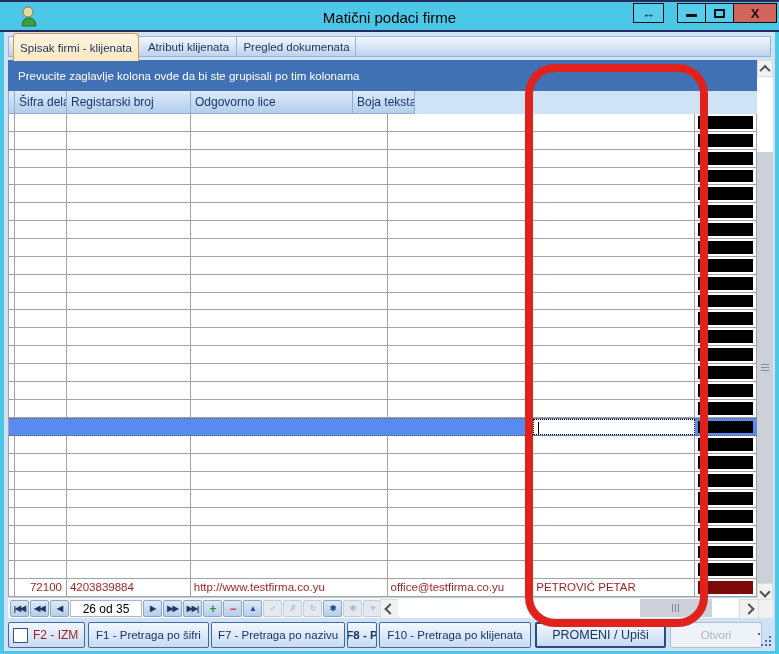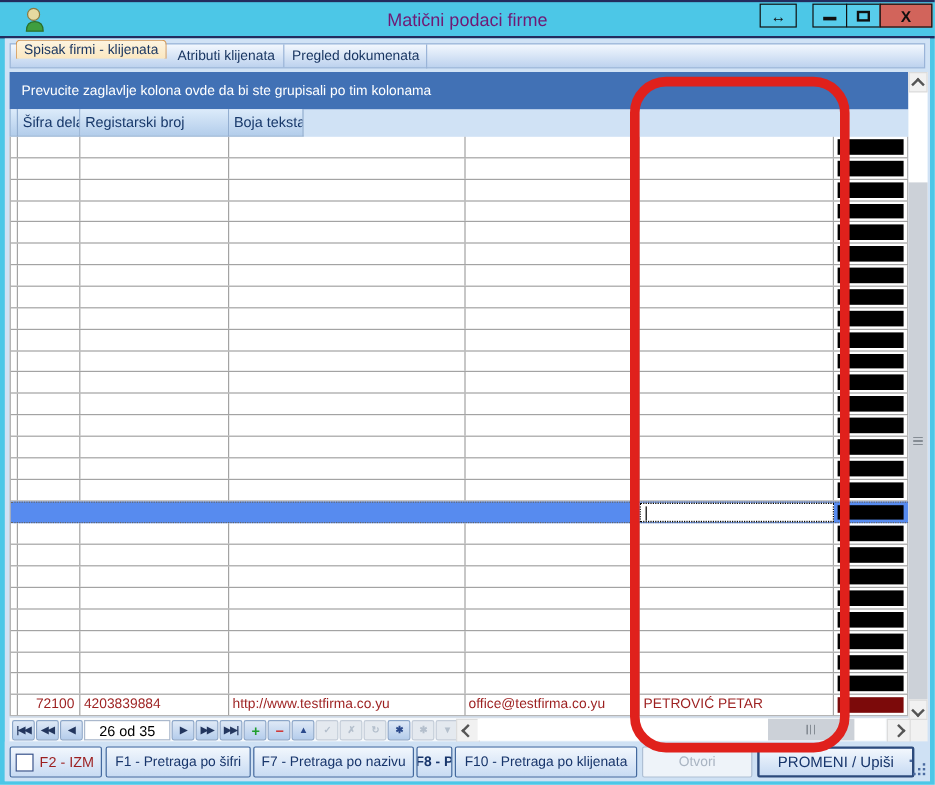--- a/index.html
+++ b/index.html
@@ -3,38 +3,38 @@
 <meta charset="utf-8">
 <style>
   html,body{margin:0;padding:0;}
   body{width:779px;height:654px;position:relative;background:#4cc7e7;
        font-family:"Liberation Sans",sans-serif;overflow:hidden;}
   .abs{position:absolute;box-sizing:border-box;}
   
   .frame-top{left:0;top:0;width:779px;height:2px;background:#232c5e;}
   .titlebar{left:0;top:2px;width:779px;height:28px;background:#4cc7e7;}
   .app-icon{left:20px;top:4px;width:18px;height:21px;}
-  .win-title{left:0;top:7px;width:779px;text-align:center;font-size:15px;color:#701a75;}
+  .win-title{left:0;top:7px;width:779px;text-align:center;font-size:15px;color:#000000;}
   .wbtn{top:3px;height:20px;border:1px solid #101010;display:flex;align-items:center;
         justify-content:center;background:#58cdeb;cursor:pointer;}
   .wb-span{left:633px;width:31px;font-size:13px;font-weight:bold;color:#101010;}
   .wb-min{left:677px;width:29px;}
   .wb-max{left:705px;width:29px;}
   .wb-close{left:733px;width:44px;background:#d2645b;font-size:13px;font-weight:bold;color:#101010;}
   .g-min{width:11px;height:3px;background:#101010;margin-top:4px;}
   .g-max{width:11px;height:9px;border:2px solid #101010;box-sizing:border-box;}
   .navy-sep{left:0;top:30px;width:779px;height:2px;background:#232c5e;}
   
   .client{left:4px;top:32px;width:771px;height:619px;background:#d0e2f5;}
   
   .tab-strip{left:8px;top:36px;width:763px;height:21px;border:1px solid #9ab4d8;
              background:linear-gradient(#f3f8fe,#bdd2ee);}
   .tab{display:flex;align-items:center;justify-content:center;color:#16335f;
        font-size:11.5px;white-space:nowrap;cursor:pointer;}
-  .tab-active{left:13px;top:33px;width:126px;height:16px;z-index:3;
+  .tab-active{left:13px;top:33px;width:126px;height:28px;z-index:3;
               background:linear-gradient(#fdf4e0,#fbe7c0);border:1px solid #d89850;
               border-bottom:none;border-radius:4px 4px 0 0;}
   .tab-i2{left:141px;top:37px;width:96px;height:19px;border-right:1px solid #9ab4d8;z-index:3;}
   .tab-i3{left:238px;top:37px;width:118px;height:20px;border-right:1px solid #9ab4d8;z-index:3;}
   
   .group-band{left:8px;top:60px;width:749px;height:31px;background:#4171b5;color:#fff;
               font-size:11.5px;display:flex;align-items:center;padding-left:10px;}
   .header-row{left:8px;top:91px;width:749px;height:23px;display:flex;border-left:1px solid #93aed0;}
   .hcell{height:23px;box-sizing:border-box;border-right:1px solid #93aed0;border-bottom:1px solid #93aed0;
          background:linear-gradient(#dcebfa,#b3cdeb);color:#17386a;font-size:12px;
@@ -141,20 +141,21 @@
 <div class="abs tab tab-i2">Atributi klijenata</div>
 <div class="abs tab tab-i3">Pregled dokumenata</div>
 
 <div class="abs group-band">
   <span>Prevucite zaglavlje kolona ovde da bi ste grupisali po tim kolonama</span>
 </div>
 <div class="abs header-row">
     <div class="hcell" style="width: 6px;"></div>
     <div class="hcell" style="width: 52px;">Šifra dela</div>
     <div class="hcell" style="width: 124px;">Registarski broj</div>
+    <div class="hcell" style="width: 162px;">Odgovorno lice</div>
     <div class="hcell" style="width: 62px;">Boja teksta</div>
   </div>
 <div class="abs grid-rows">
     <div class="grow">
       <div class="gcell" style="width: 6px;"></div>
       <div class="gcell" style="width: 52px;"></div>
       <div class="gcell" style="width: 124px;"></div>
       <div class="gcell" style="width: 197px;"></div>
       <div class="gcell" style="width: 146px;"></div>
       <div class="gcell" style="width: 162px;"></div>
@@ -498,20 +499,20 @@
 
 <div class="abs footer">
   <div class="f2panel">
     <div class="checkbox"></div>
     <div class="f2label">F2 - IZM</div>
   </div>
   <div class="fbtn w-f1">F1 - Pretraga po šifri</div>
     <div class="fbtn w-f7">F7 - Pretraga po nazivu</div>
     <div class="fbtn w-f8">F8 - P</div>
     <div class="fbtn w-f10">F10 - Pretraga po klijenata</div>
+    <div class="fbtn w-promeni default">PROMENI / Upiši</div>
     <div class="fbtn w-otvori disabled">Otvori</div>
-    <div class="fbtn w-promeni default">PROMENI / Upiši</div>
   <div class="rgrip">
       <i></i>
     </div>
 </div>
 
 <div class="abs red-annot"></div>
 
 </body></html>

